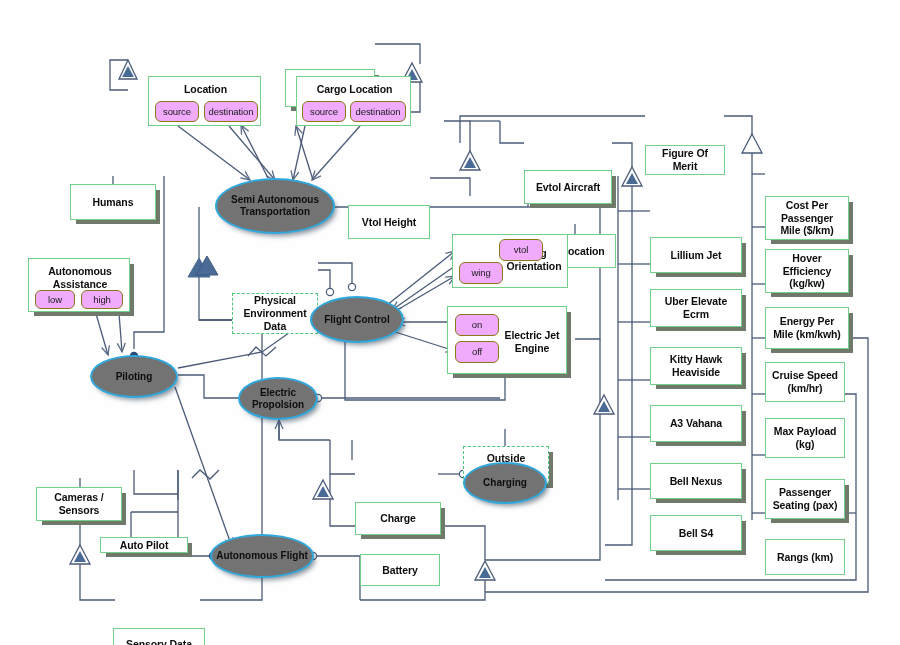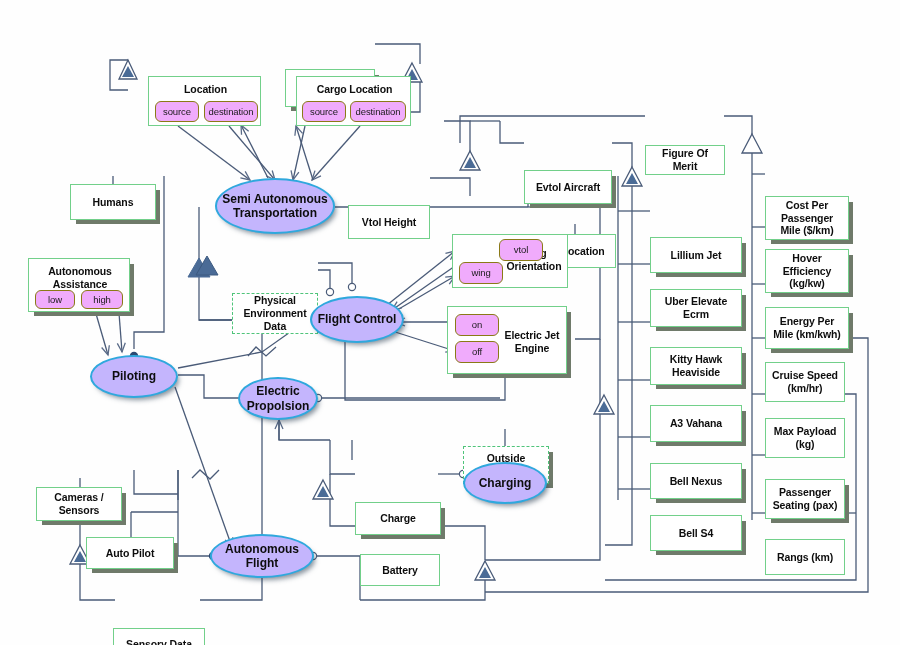--- a/index.html
+++ b/index.html
@@ -49,26 +49,26 @@
     border-radius:6px;
     display:flex;align-items:center;justify-content:center;
     font-size:9.5px;font-weight:normal;color:#1a1a1a;
     z-index:6;
   }
 
   
   .ell{
     position:absolute;
     box-sizing:border-box;
-    background:#c4b5fd;
+    background:#737373;
     border:2.4px solid #2fa8dd;
     border-radius:50%;
     display:flex;align-items:center;justify-content:center;
     text-align:center;
-    font-weight:bold;font-size:12px;color:#0d0d0d;
+    font-weight:bold;font-size:10px;color:#0d0d0d;
     line-height:1.18;
     z-index:5;
     box-shadow:3px 4px 5px -2px rgba(40,60,80,.55);
   }
 </style>
 </head>
 <body>
 
 <div id="canvas">
 
@@ -308,21 +308,21 @@
   </div>
 
   <div class="blk pad" style="left:360px;top:510px;width:80px;height:32px;">
     <span>Battery</span>
   </div>
 
   <div class="blk sh pad" style="left:36px;top:443px;width:86px;height:34px;">
     <span>Cameras / Sensors</span>
   </div>
 
-  <div class="blk sh pad" style="left:86px;top:493px;width:88px;height:32px;">
+  <div class="blk sh pad" style="left:100px;top:493px;width:88px;height:16px;">
     <span>Auto Pilot</span>
   </div>
 
   <div class="blk pad" style="left:113px;top:584px;width:92px;height:32px;">
     <span>Sensory Data</span>
   </div>
 
   <div class="blk sh pad" style="left:650px;top:193px;width:92px;height:36px;">
     <span>Lillium Jet</span>
   </div>

